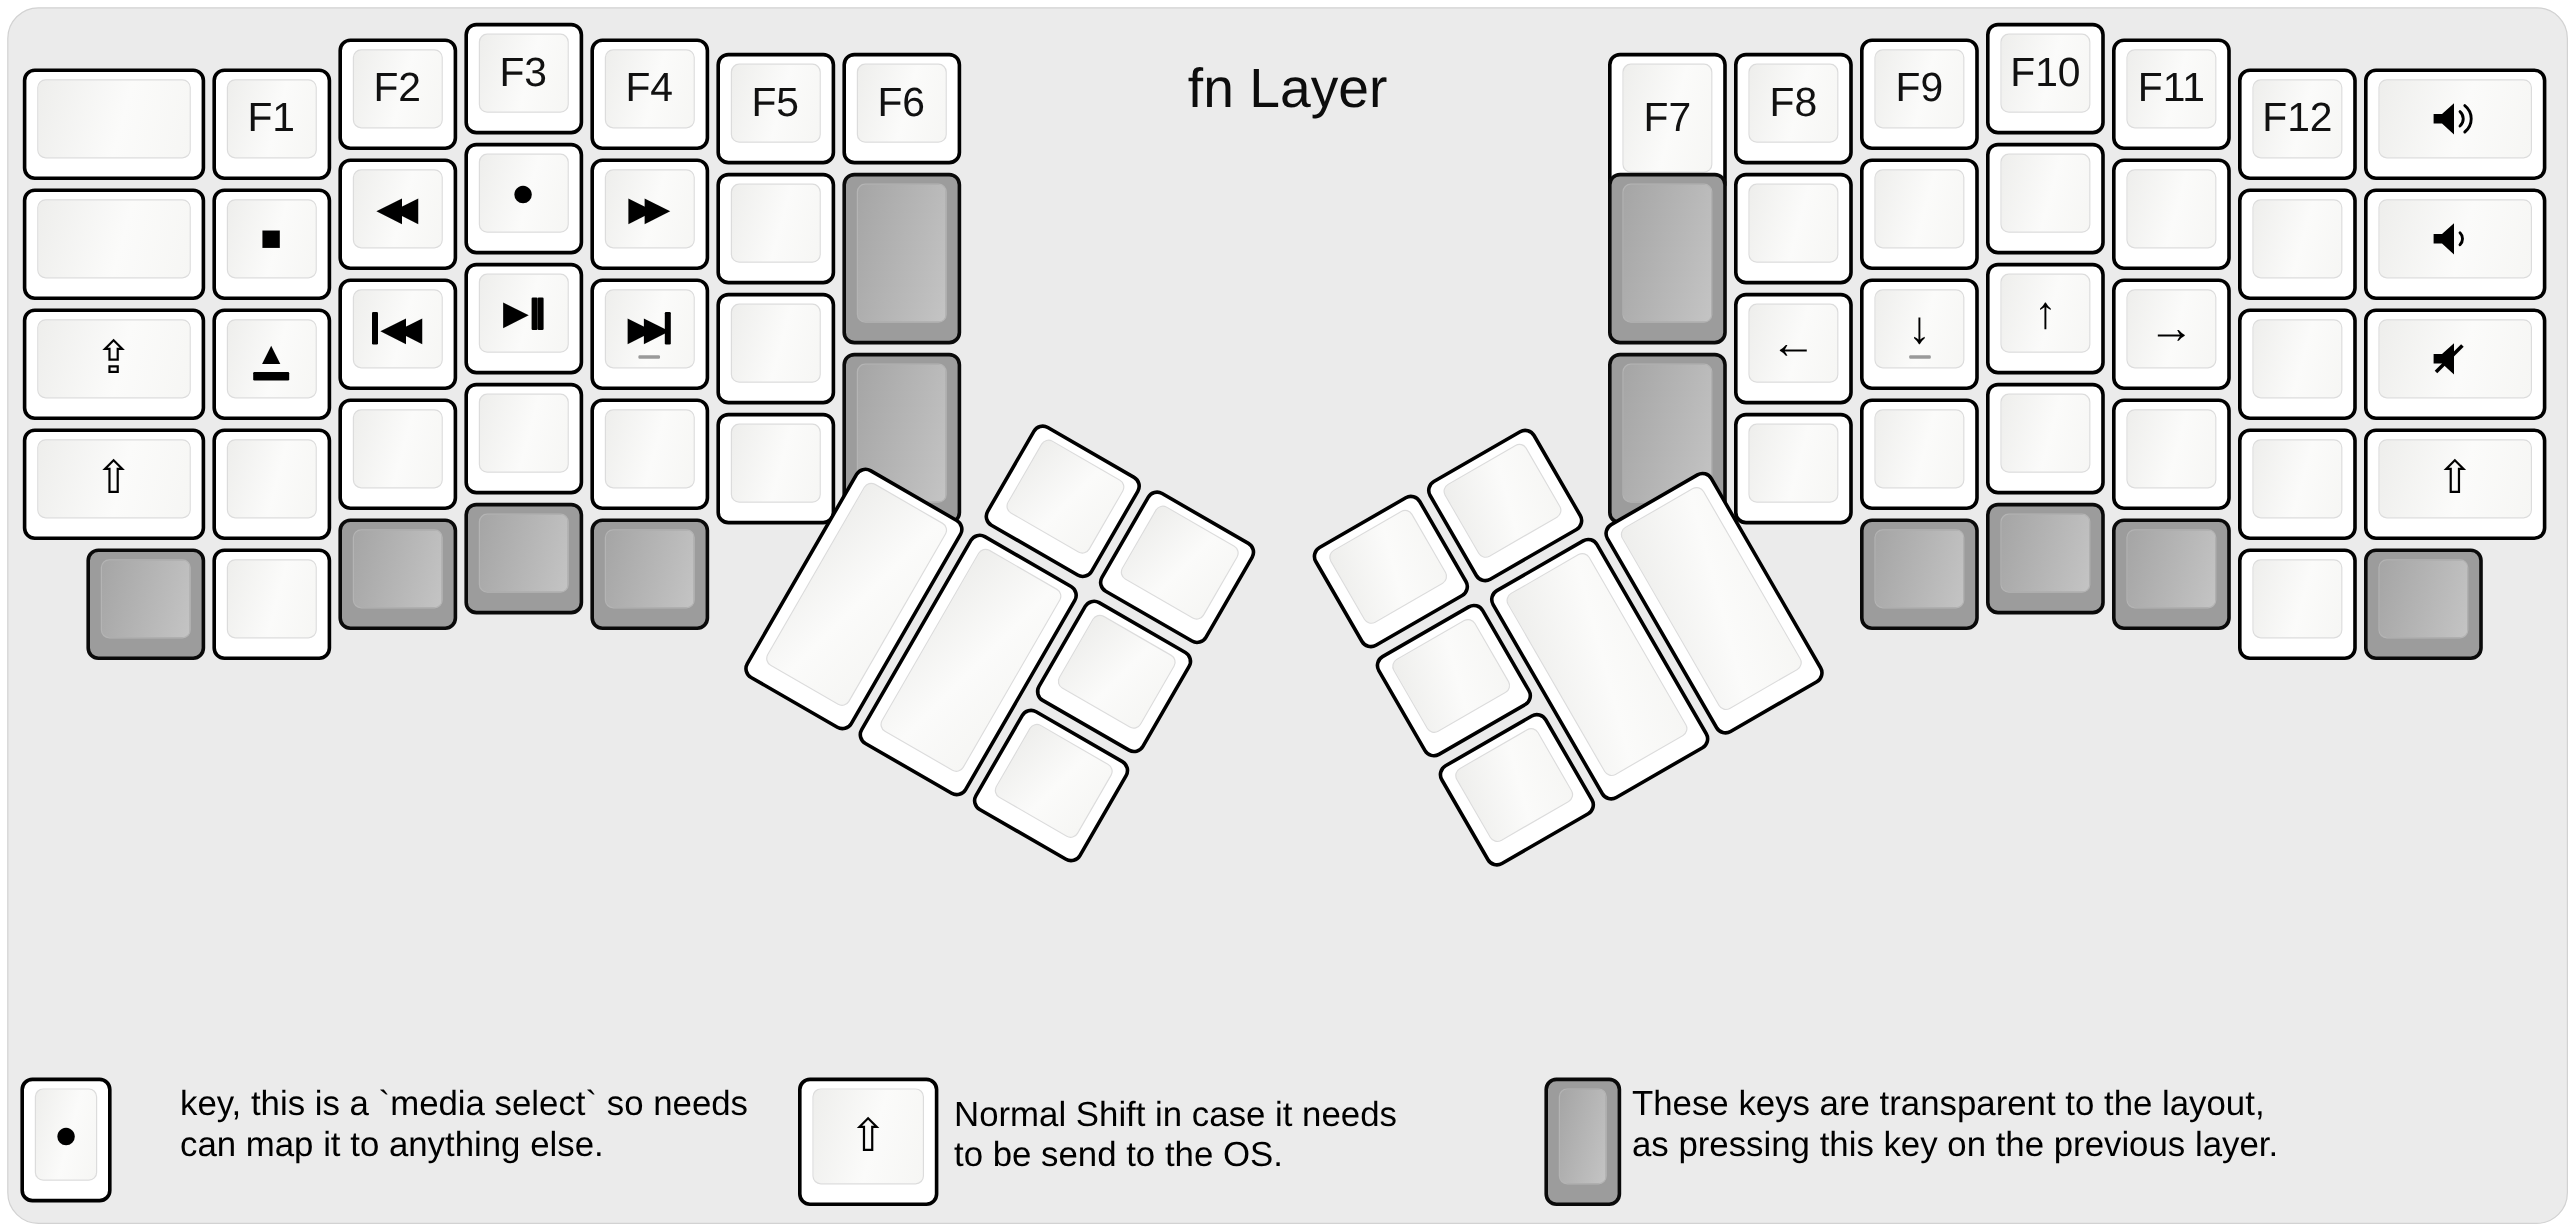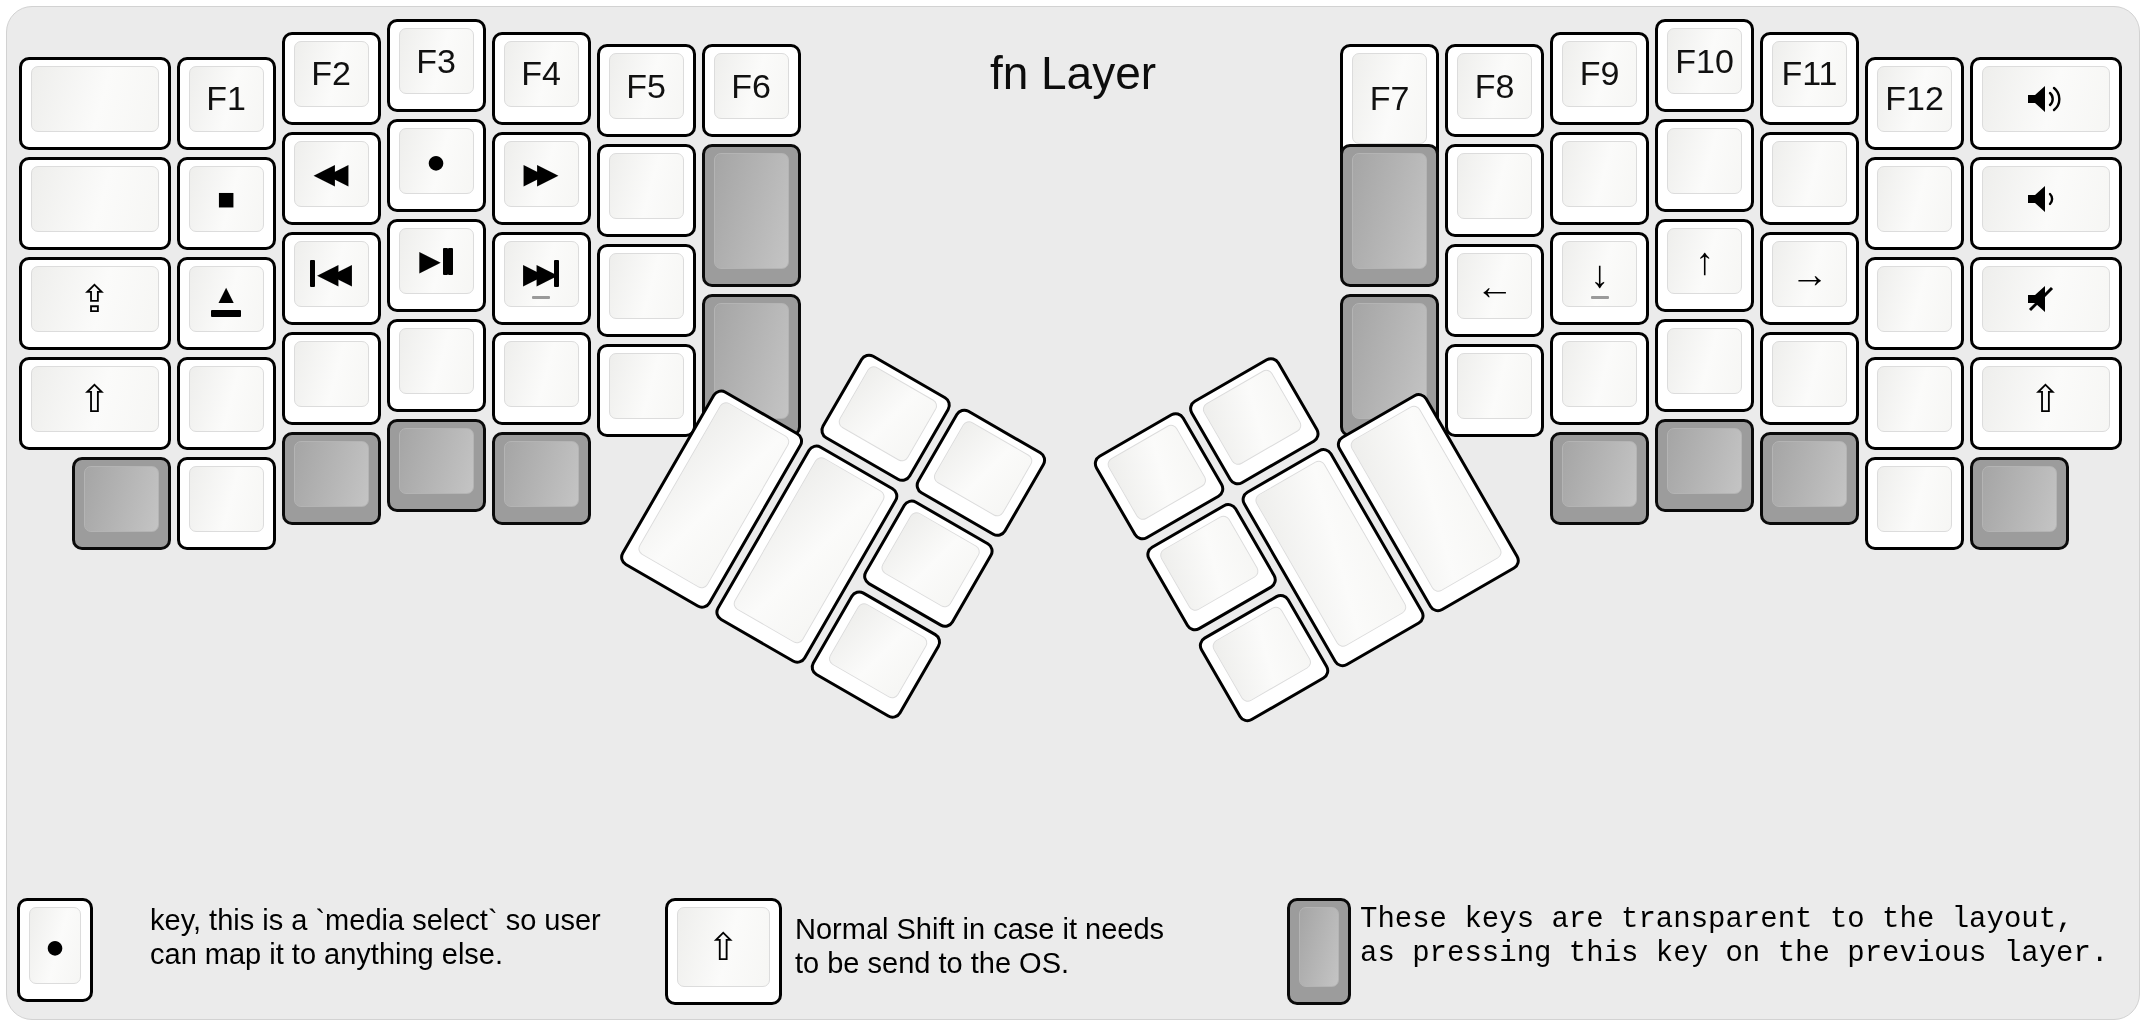--- a/index.html
+++ b/index.html
@@ -383,34 +383,34 @@
   </div>
 <div id="legend-area">
     <div class="key" style="left: 17px; top: 898px; width: 76px; height: 104px;">
       <div class="cap">
         <span style="display: flex; align-items: center; justify-content: center;">
           <span class="gly" style="font-size: 34px;">●</span>
         </span>
       </div>
     </div>
     <div class="legend-text" style="left: 150px; top: 903px;">
-      <div>key, this is a `media select` so user</div>
+      <div>key, this is a `media select` so needs</div>
       <div>can map it to anything else.</div>
     </div>
     <div class="key" style="left: 665px; top: 898px; width: 117px; height: 107px;">
       <div class="cap">
         <span style="display: flex; align-items: center; justify-content: center;">
           <span class="gly big">⇧</span>
         </span>
       </div>
     </div>
     <div class="legend-text" style="left: 795px; top: 912px;">
       <div>Normal Shift in case it needs</div>
       <div>to be send to the OS.</div>
     </div>
     <div class="key dark" style="left: 1287px; top: 898px; width: 64px; height: 107px;">
       <div class="cap"></div>
     </div>
-    <div class="legend-text" style="left: 1360px; top: 903px; font-family: Liberation Mono, monospace;">
+    <div class="legend-text" style="left: 1360px; top: 903px;">
       <div>These keys are transparent to the layout,</div>
       <div>as pressing this key on the previous layer.</div>
     </div>
   </div>
 
 </body></html>

